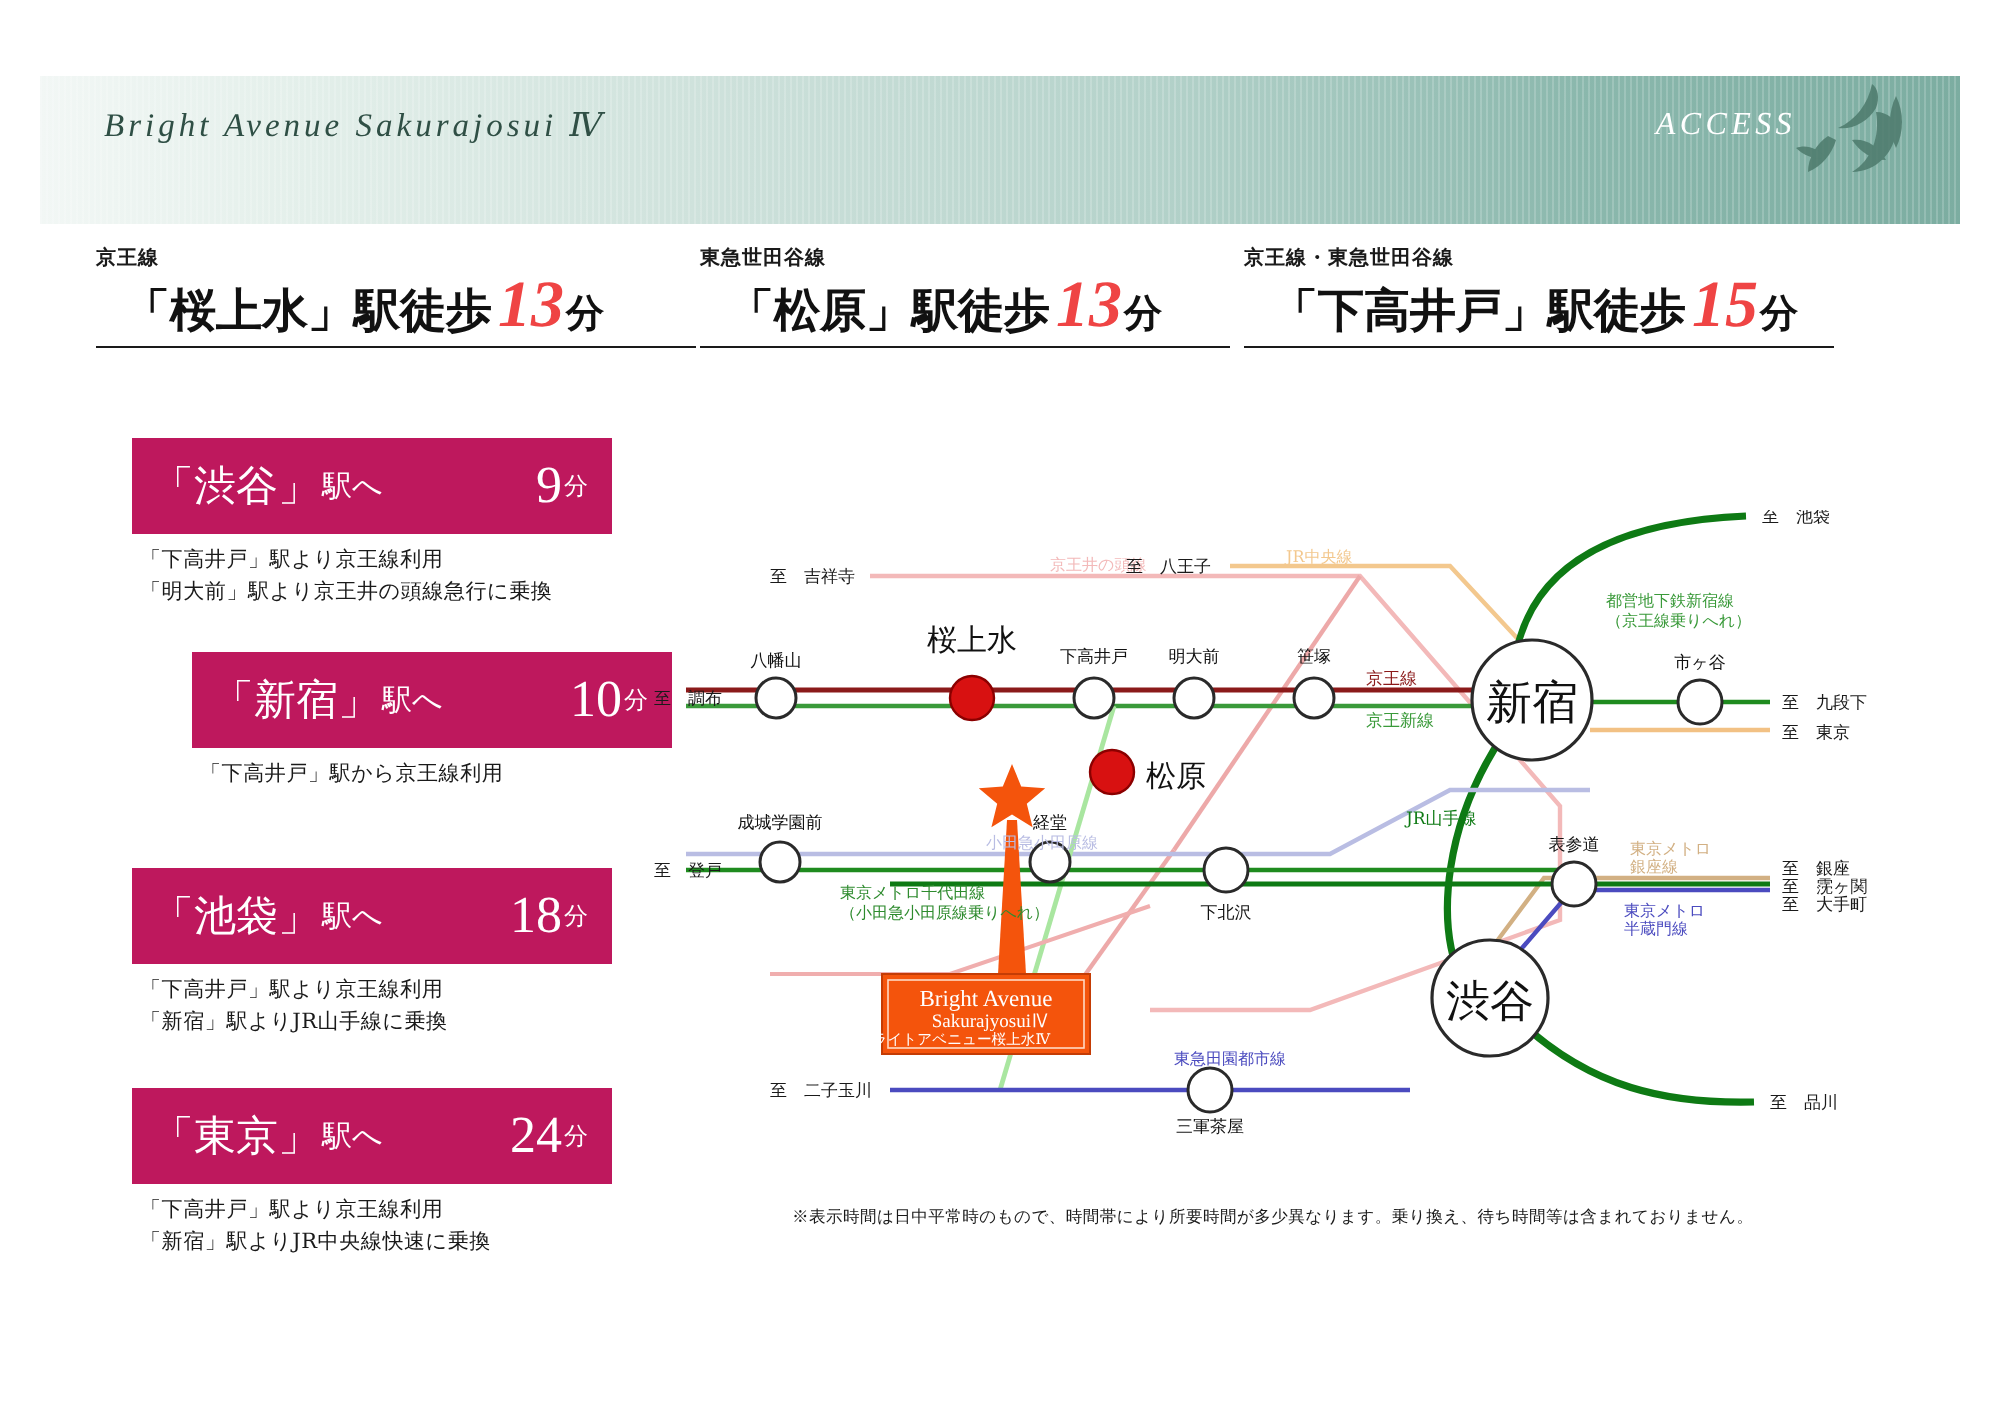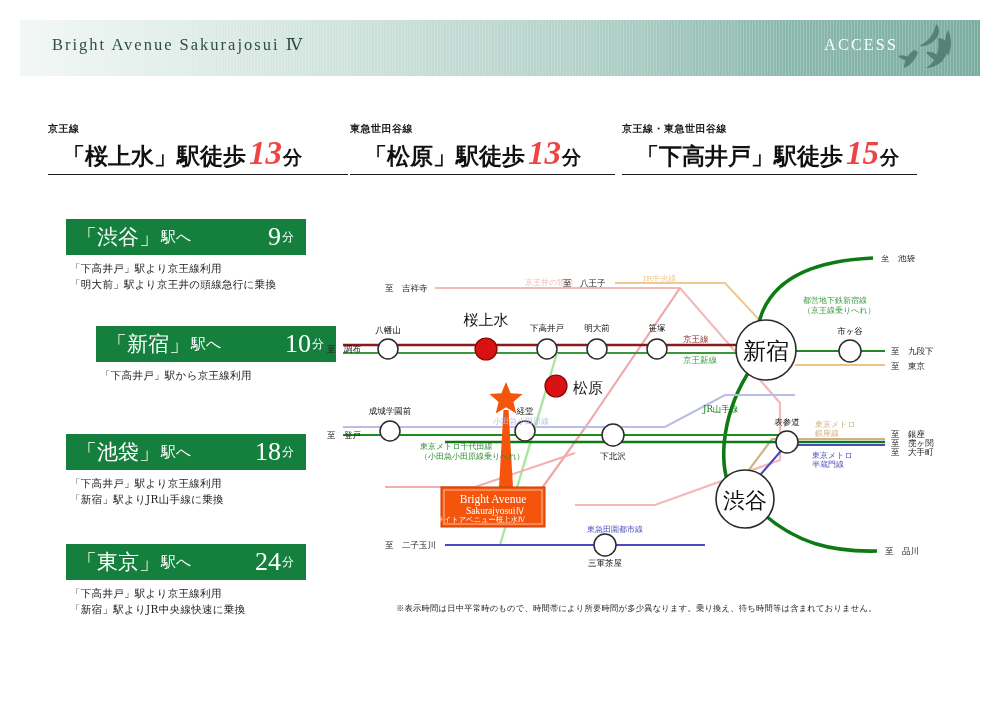--- a/index.html
+++ b/index.html
@@ -6,23 +6,24 @@
   html,body{margin:0;padding:0;}
   body{
     width:1000px;height:706px;background:#ffffff;
     font-family:"Liberation Serif","DejaVu Serif",serif;
     overflow:hidden;position:relative;
   }
   #page{position:relative;width:1000px;height:706px;}
 
   
   .header{
-    position:absolute;left:20px;top:20px;width:960px;height:56px;
+    position:absolute;left:20px;top:38px;width:960px;height:74px;
     background:linear-gradient(90deg,#f2f7f5 0%,#e3efea 14%,#cfe2dc 34%,#b4d2ca 58%,#8bb8ad 80%,#7cada1 100%);
     overflow:hidden;
+    font-style:italic;
   }
   .header .stripes{
     position:absolute;inset:0;
     background:repeating-linear-gradient(90deg,rgba(255,255,255,.18) 0 1px,rgba(255,255,255,0) 1px 3px);
     pointer-events:none;
   }
   .header-title{
     position:absolute;left:32px;top:15px;
     font-size:16.5px;letter-spacing:2.0px;color:#2f4f45;
     font-family:"Liberation Serif","DejaVu Serif",serif;white-space:nowrap;
@@ -49,21 +50,21 @@
     font-size:33px;color:#ef4444;font-style:italic;font-weight:bold;
     font-family:"Liberation Serif","DejaVu Serif",serif;
     line-height:1;margin:0 1px 0 3px;
   }
   .walk .fun{font-size:19px;color:#111;font-weight:bold;font-family:"DejaVu Serif",serif;}
   .walk .rule{border-bottom:1.6px solid #1a1a1a;margin-top:2px;}
 
   
   .dest{position:absolute;left:66px;width:240px;}
   .dest .bar{
-    height:36px;background:#15803d;display:flex;align-items:center;
+    height:48px;background:#be185d;display:flex;align-items:center;
     padding:0 12px 0 10px;box-sizing:border-box;color:#fff;
   }
   .dest .bar .dname{
     font-size:21px;letter-spacing:0px;
     font-family:"DejaVu Serif","Liberation Serif",serif;
   }
   .dest .bar .eki{font-size:15px;margin-left:1px;font-family:"DejaVu Serif",serif;}
   .dest .bar .spacer{flex:1;}
   .dest .bar .mins{
     font-size:26px;font-family:"Liberation Serif","DejaVu Serif",serif;font-weight:normal;

